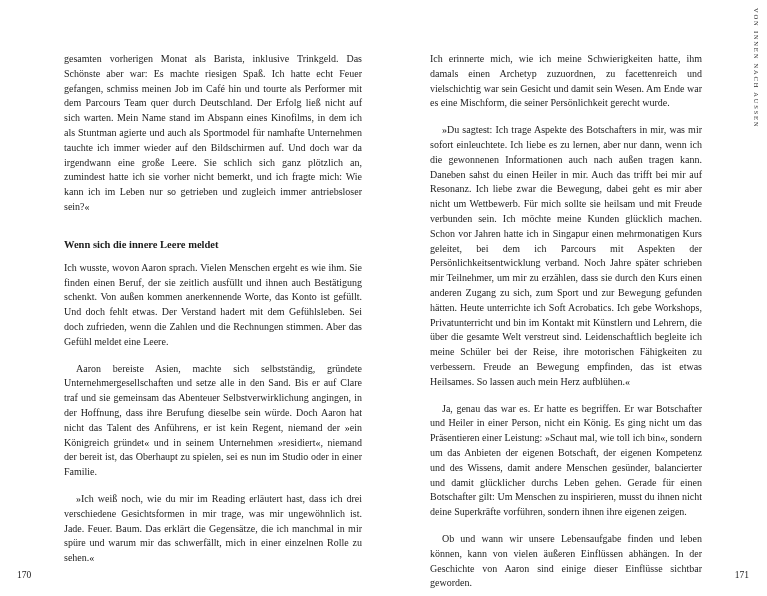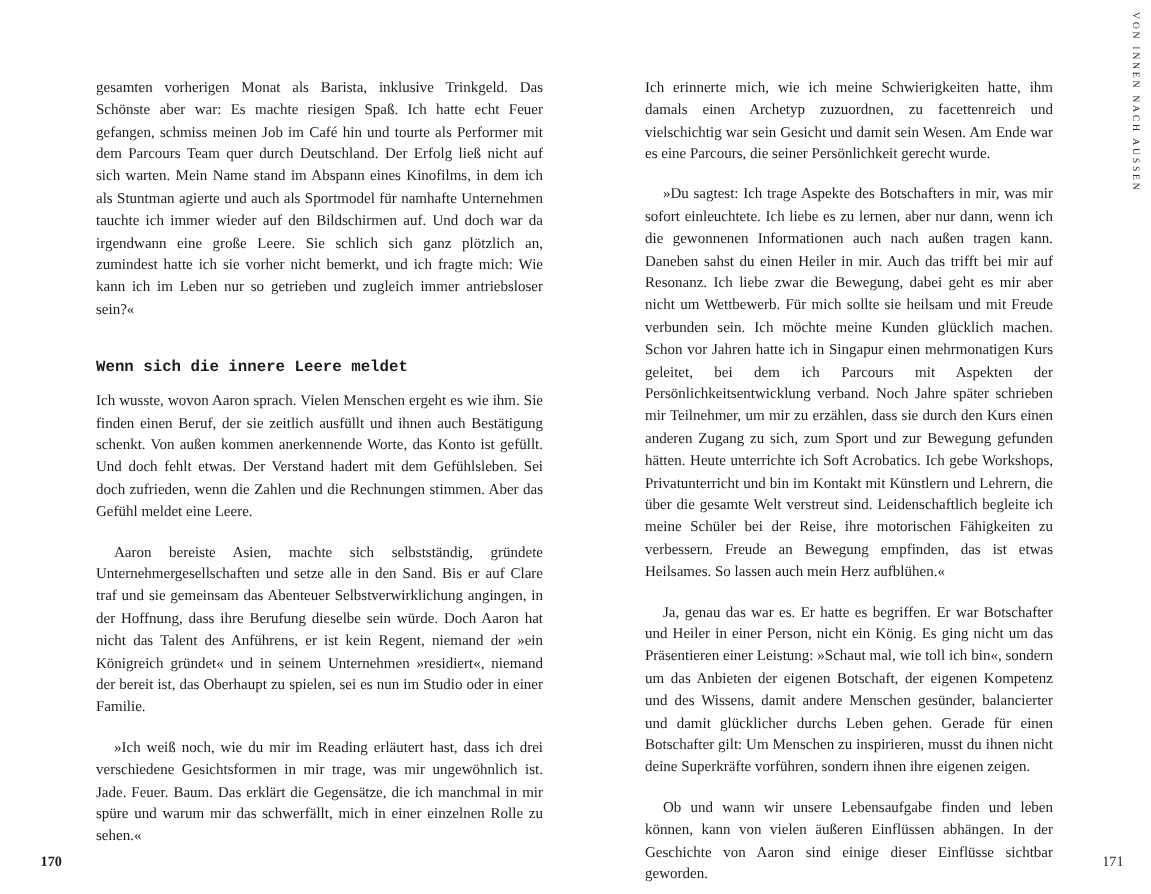--- a/index.html
+++ b/index.html
@@ -26,55 +26,54 @@
     text-align: justify;
   }
   .indent { text-indent: 12px; margin-top: 12px; }
   .section-heading {
     font-size: 10.5px;
     font-weight: bold;
     line-height: 14px;
     margin-top: 23px;
     margin-bottom: 9px;
     text-align: left;
-    font-family: Liberation Mono, monospace;
   }
   .running-header {
     position: absolute;
     top: 8px;
     right: 7px;
     writing-mode: vertical-rl;
     text-orientation: mixed;
     font-size: 6.5px;
     letter-spacing: 1.8px;
     color: #2a2a2a;
     white-space: nowrap;
   }
   .page-number {
     position: absolute;
     bottom: 16px;
     font-size: 9.5px;
     color: #1c1c1c;
   }
-  .page-number.pn-left  { left: 27px; font-weight: bold; }
+  .page-number.pn-left  { left: 17px; }
   .page-number.pn-right { right: 18px; text-align: center; }
 </style>
 </head>
 <body>
 
 <div class="page page-left">
   <p class="body-text">gesamten vorherigen Monat als Barista, inklusive Trinkgeld. Das Schönste aber war: Es machte riesigen Spaß. Ich hatte echt Feuer gefangen, schmiss meinen Job im Café hin und tourte als Performer mit dem Parcours Team quer durch Deutschland. Der Erfolg ließ nicht auf sich warten. Mein Name stand im Abspann eines Kinofilms, in dem ich als Stuntman agierte und auch als Sportmodel für namhafte Unternehmen tauchte ich immer wieder auf den Bildschirmen auf. Und doch war da irgendwann eine große Leere. Sie schlich sich ganz plötzlich an, zumindest hatte ich sie vorher nicht bemerkt, und ich fragte mich: Wie kann ich im Leben nur so getrieben und zugleich immer antriebsloser sein?«</p>
   <h2 class="section-heading">Wenn sich die innere Leere meldet</h2>
   <p class="body-text">Ich wusste, wovon Aaron sprach. Vielen Menschen ergeht es wie ihm. Sie finden einen Beruf, der sie zeitlich ausfüllt und ihnen auch Bestätigung schenkt. Von außen kommen anerkennende Worte, das Konto ist gefüllt. Und doch fehlt etwas. Der Verstand hadert mit dem Gefühlsleben. Sei doch zufrieden, wenn die Zahlen und die Rechnungen stimmen. Aber das Gefühl meldet eine Leere.</p>
   <p class="body-text indent">Aaron bereiste Asien, machte sich selbstständig, gründete Unternehmergesellschaften und setze alle in den Sand. Bis er auf Clare traf und sie gemeinsam das Abenteuer Selbstverwirklichung angingen, in der Hoffnung, dass ihre Berufung dieselbe sein würde. Doch Aaron hat nicht das Talent des Anführens, er ist kein Regent, niemand der »ein Königreich gründet« und in seinem Unternehmen »residiert«, niemand der bereit ist, das Oberhaupt zu spielen, sei es nun im Studio oder in einer Familie.</p>
   <p class="body-text indent">»Ich weiß noch, wie du mir im Reading erläutert hast, dass ich drei verschiedene Gesichtsformen in mir trage, was mir ungewöhnlich ist. Jade. Feuer. Baum. Das erklärt die Gegensätze, die ich manchmal in mir spüre und warum mir das schwerfällt, mich in einer einzelnen Rolle zu sehen.«</p>
 </div>
 
 <div class="page page-right">
-  <p class="body-text">Ich erinnerte mich, wie ich meine Schwierigkeiten hatte, ihm damals einen Archetyp zuzuordnen, zu facettenreich und vielschichtig war sein Gesicht und damit sein Wesen. Am Ende war es eine Parcours, die seiner Persönlichkeit gerecht wurde.</p>
+  <p class="body-text">Ich erinnerte mich, wie ich meine Schwierigkeiten hatte, ihm damals einen Archetyp zuzuordnen, zu facettenreich und vielschichtig war sein Gesicht und damit sein Wesen. Am Ende war es eine Mischform, die seiner Persönlichkeit gerecht wurde.</p>
   <p class="body-text indent">»Du sagtest: Ich trage Aspekte des Botschafters in mir, was mir sofort einleuchtete. Ich liebe es zu lernen, aber nur dann, wenn ich die gewonnenen Informationen auch nach außen tragen kann. Daneben sahst du einen Heiler in mir. Auch das trifft bei mir auf Resonanz. Ich liebe zwar die Bewegung, dabei geht es mir aber nicht um Wettbewerb. Für mich sollte sie heilsam und mit Freude verbunden sein. Ich möchte meine Kunden glücklich machen. Schon vor Jahren hatte ich in Singapur einen mehrmonatigen Kurs geleitet, bei dem ich Parcours mit Aspekten der Persönlichkeitsentwicklung verband. Noch Jahre später schrieben mir Teilnehmer, um mir zu erzählen, dass sie durch den Kurs einen anderen Zugang zu sich, zum Sport und zur Bewegung gefunden hätten. Heute unterrichte ich Soft Acrobatics. Ich gebe Workshops, Privatunterricht und bin im Kontakt mit Künstlern und Lehrern, die über die gesamte Welt verstreut sind. Leidenschaftlich begleite ich meine Schüler bei der Reise, ihre motorischen Fähigkeiten zu verbessern. Freude an Bewegung empfinden, das ist etwas Heilsames. So lassen auch mein Herz aufblühen.«</p>
   <p class="body-text indent">Ja, genau das war es. Er hatte es begriffen. Er war Botschafter und Heiler in einer Person, nicht ein König. Es ging nicht um das Präsentieren einer Leistung: »Schaut mal, wie toll ich bin«, sondern um das Anbieten der eigenen Botschaft, der eigenen Kompetenz und des Wissens, damit andere Menschen gesünder, balancierter und damit glücklicher durchs Leben gehen. Gerade für einen Botschafter gilt: Um Menschen zu inspirieren, musst du ihnen nicht deine Superkräfte vorführen, sondern ihnen ihre eigenen zeigen.</p>
   <p class="body-text indent">Ob und wann wir unsere Lebensaufgabe finden und leben können, kann von vielen äußeren Einflüssen abhängen. In der Geschichte von Aaron sind einige dieser Einflüsse sichtbar geworden.</p>
 </div>
 
 <div class="running-header">VON INNEN NACH AUSSEN</div>
 
 <div class="page-number pn-left">170</div>
 
 <div class="page-number pn-right">171</div>

